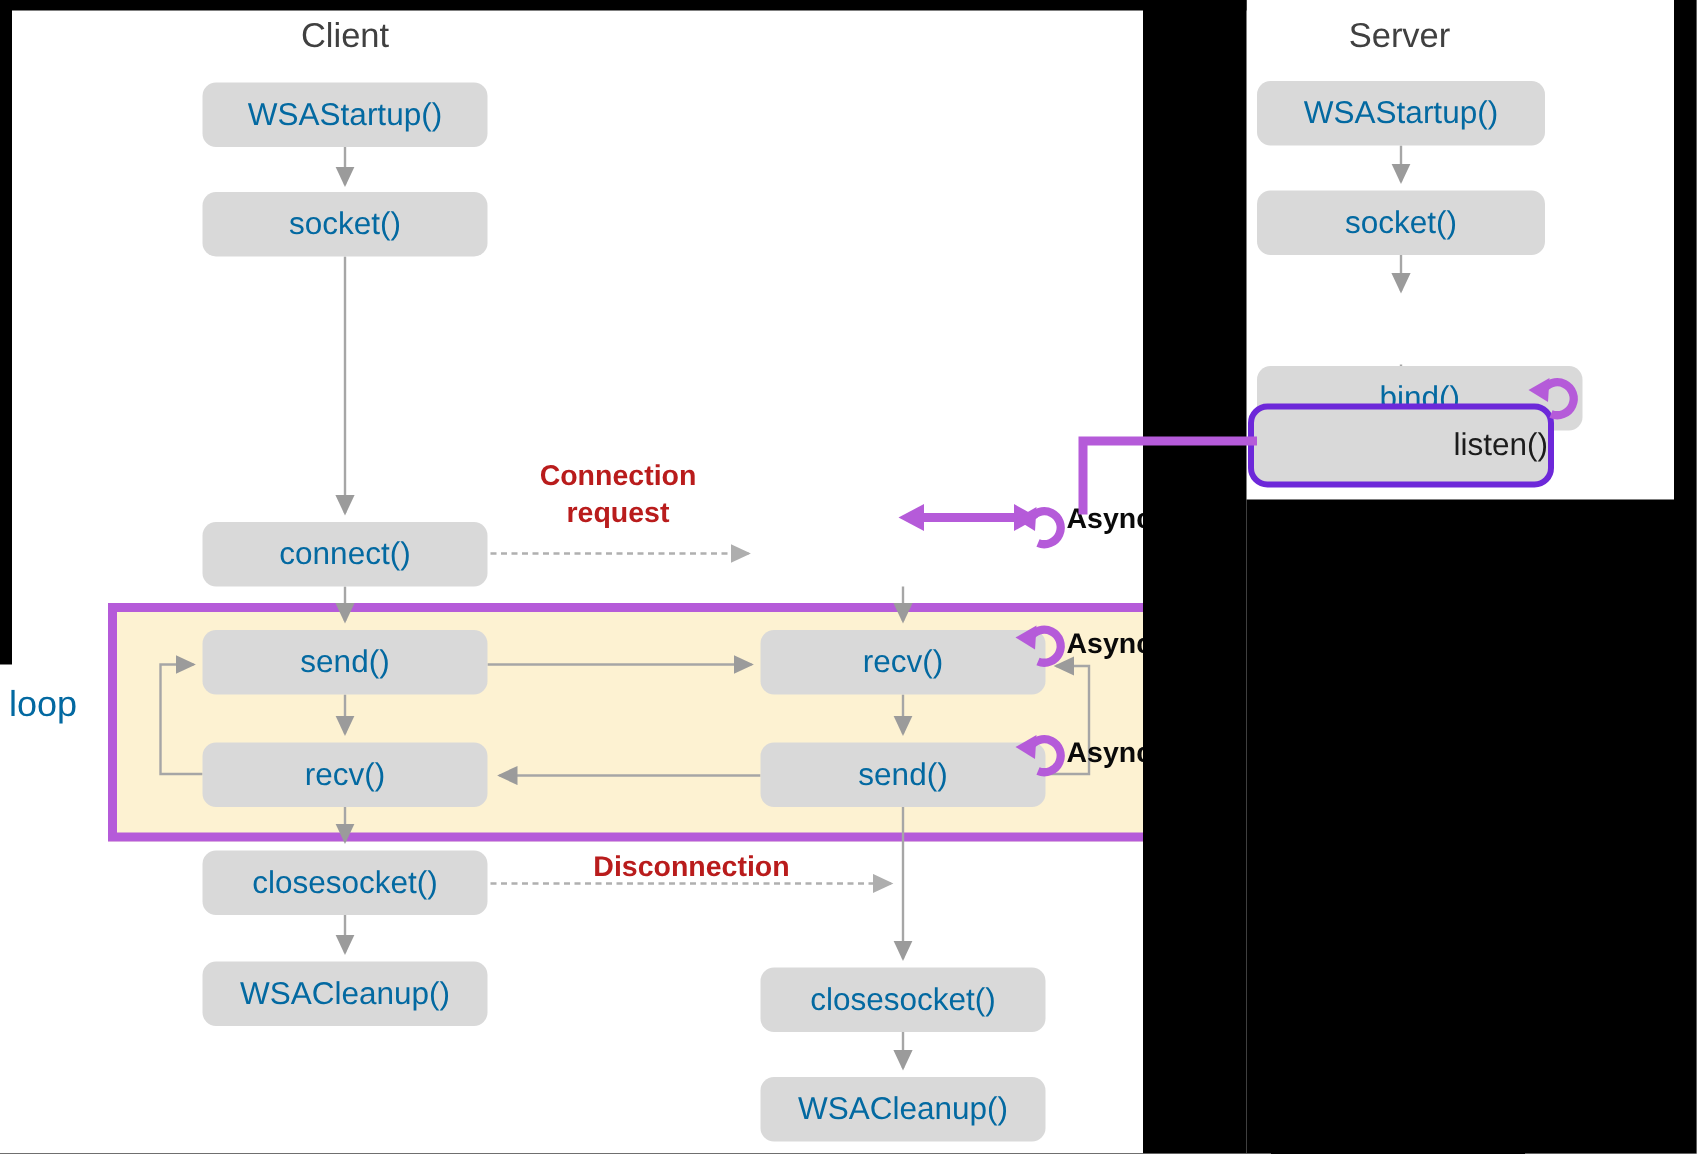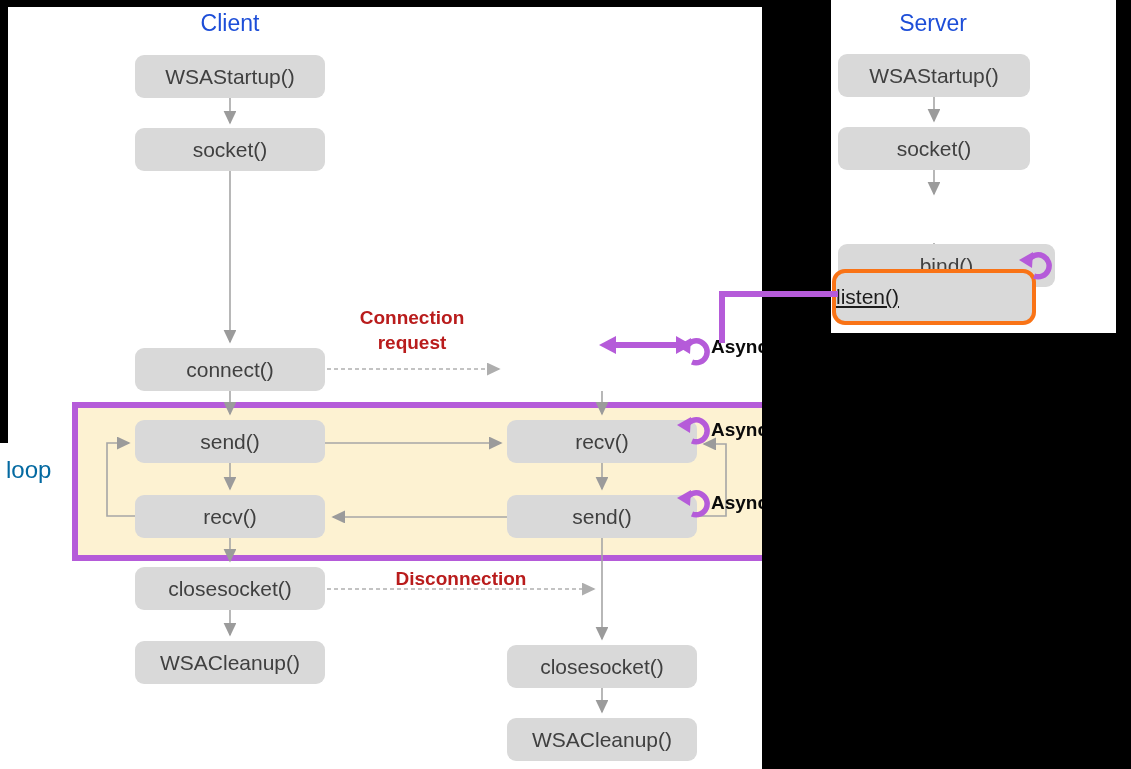--- a/index.html
+++ b/index.html
@@ -1,24 +1,24 @@
 <!DOCTYPE html>
 <html><head>
 <meta charset="utf-8">
 <style>
   html,body{margin:0;padding:0;background:#000;}
   #canvas{position:relative;width:1131px;height:769px;background:#ffffff;overflow:hidden;
           font-family:"Liberation Sans", sans-serif;}
   .box{position:absolute;width:190px;height:43px;background:#d9d9d9;border-radius:9px;
-       text-align:center;line-height:43px;font-size:21px;color:#404040;z-index:3;}
-  .col-title{position:absolute;width:190px;text-align:center;font-size:23px;color:#1d4ed8;
+       text-align:center;line-height:43px;font-size:21px;color:#0369a1;z-index:3;}
+  .col-title{position:absolute;width:190px;text-align:center;font-size:23px;color:#404040;
        font-weight:500;z-index:3;}
   .listen-box{position:absolute;left:832px;top:269px;width:196px;height:48px;background:#d9d9d9;
-       border:4px solid #f97316;border-radius:13px;text-align:left;line-height:48px;
-       font-size:21px;color:#1c1c1c;z-index:3;text-decoration:underline;}
+       border:4px solid #6d28d9;border-radius:13px;text-align:right;line-height:48px;
+       font-size:21px;color:#1c1c1c;z-index:3;}
   .loop-region{position:absolute;left:72px;top:402px;width:684px;height:147px;background:#fdf2d2;
        border:6px solid #b55bd9;z-index:1;}
   .black{position:absolute;background:#000;z-index:5;}
   .async-label{position:absolute;font-size:19px;font-weight:bold;color:#0a0a0a;z-index:4;
        white-space:nowrap;}
   .flow-label{position:absolute;font-size:19px;font-weight:bold;color:#b91c1c;z-index:2;
        text-align:center;line-height:1.3;}
   .loop-label{position:absolute;left:6px;top:456px;font-size:24px;color:#0369a1;z-index:2;}
   svg.overlay{position:absolute;left:0;top:0;z-index:2;}
   svg.overlay-purple{position:absolute;left:0;top:0;z-index:6;}

